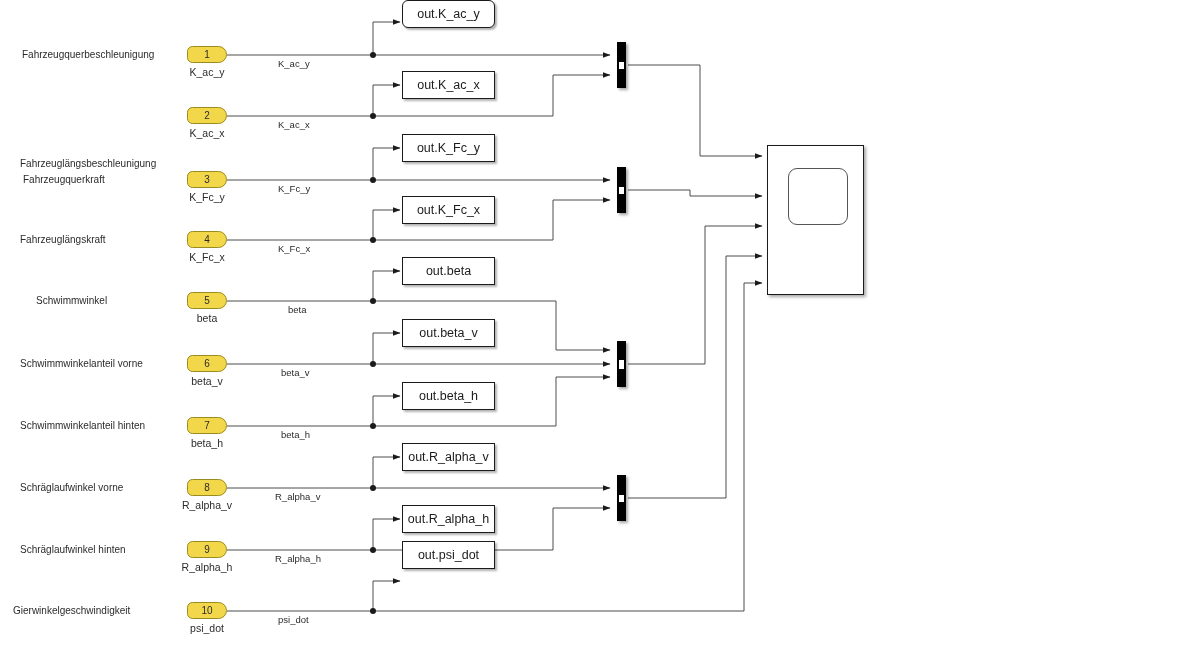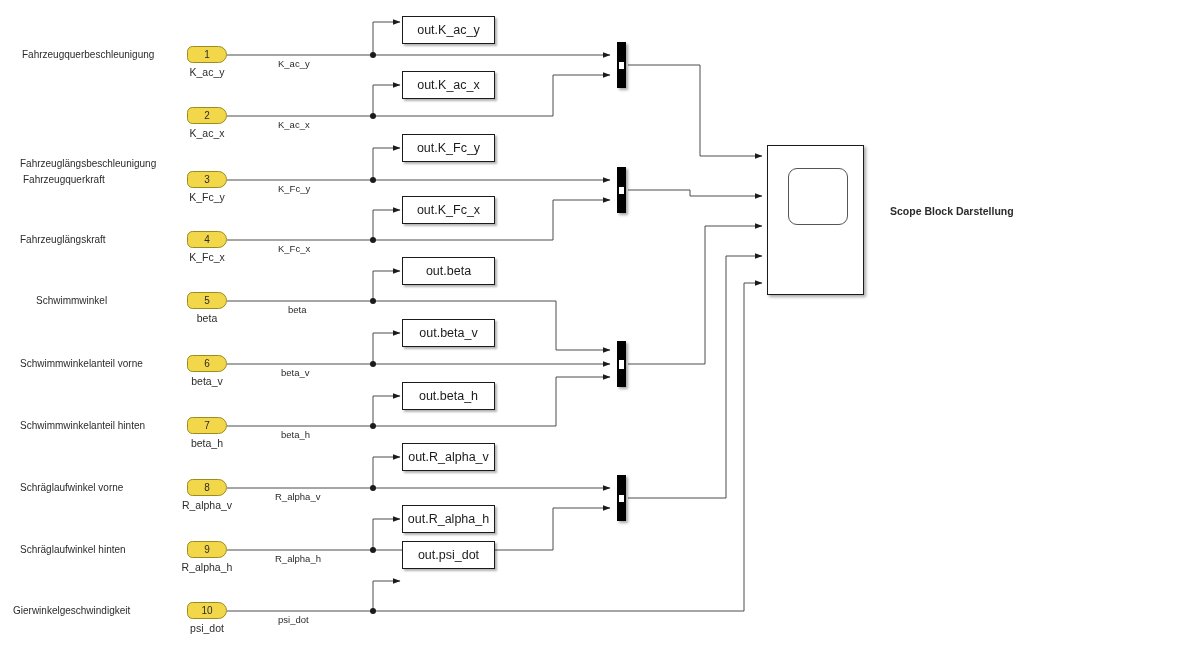--- a/index.html
+++ b/index.html
@@ -248,21 +248,21 @@
   <div class="sig-label" style="left:278px; top:119px;">K_ac_x</div>
   <div class="sig-label" style="left:278px; top:183px;">K_Fc_y</div>
   <div class="sig-label" style="left:278px; top:243px;">K_Fc_x</div>
   <div class="sig-label" style="left:288px; top:304px;">beta</div>
   <div class="sig-label" style="left:281px; top:367px;">beta_v</div>
   <div class="sig-label" style="left:281px; top:429px;">beta_h</div>
   <div class="sig-label" style="left:275px; top:491px;">R_alpha_v</div>
   <div class="sig-label" style="left:275px; top:553px;">R_alpha_h</div>
   <div class="sig-label" style="left:278px; top:614px;">psi_dot</div>
 
-  <div class="outblk" style="left:402px; top:16px;">out.K_ac_y</div>
+  <div class="outblk" style="left:402px; top:0;border-radius:6px;">out.K_ac_y</div>
   <div class="outblk" style="left:402px; top:71px;">out.K_ac_x</div>
   <div class="outblk" style="left:402px; top:134px;">out.K_Fc_y</div>
   <div class="outblk" style="left:402px; top:196px;">out.K_Fc_x</div>
   <div class="outblk" style="left:402px; top:257px;">out.beta</div>
   <div class="outblk" style="left:402px; top:319px;">out.beta_v</div>
   <div class="outblk" style="left:402px; top:382px;">out.beta_h</div>
   <div class="outblk" style="left:402px; top:443px;">out.R_alpha_v</div>
   <div class="outblk" style="left:402px; top:505px;">out.R_alpha_h</div>
   <div class="outblk" style="left:402px; top:541px;">out.psi_dot</div>
 
@@ -280,16 +280,15 @@
 
   <div class="mux" style="left:617px; top:475px; height:46px;">
     <div class="mux-slot" style="top:20px; height:7px;"></div>
   </div>
 
   <div class="scope">
     <div class="scope-screen"></div>
   </div>
 
   <div class="annot">
-    <div class="annot-title">Scope Block Darstellung</div>
   </div>
 
 </div>
 
 </body></html>

